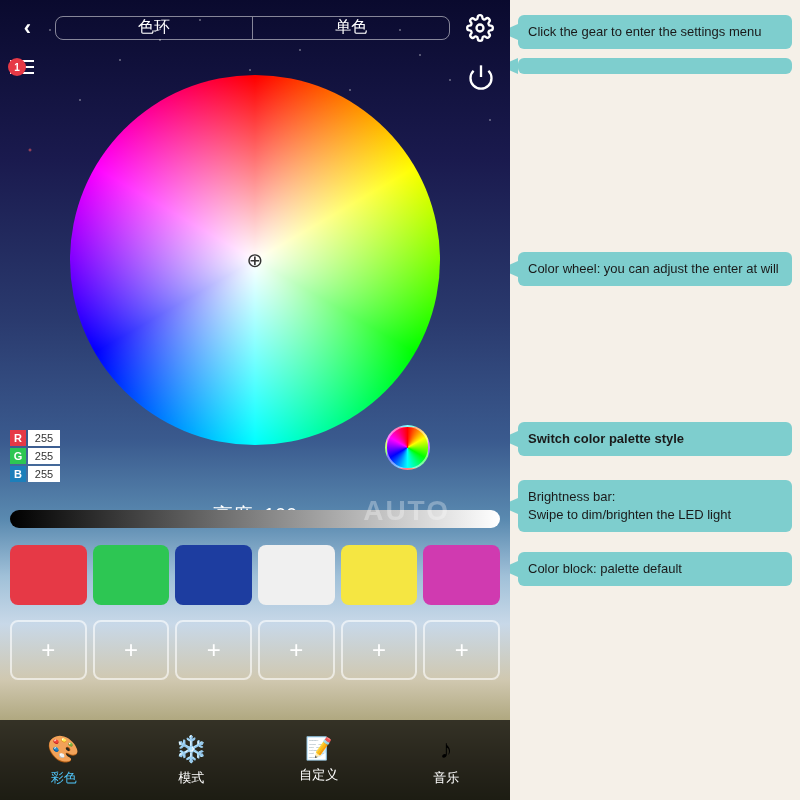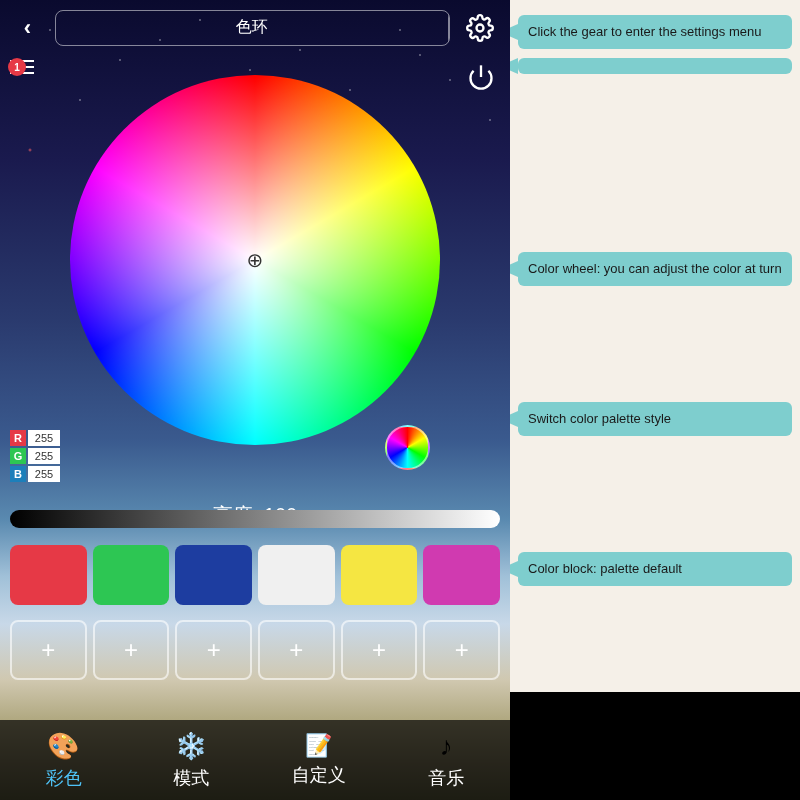--- a/index.html
+++ b/index.html
@@ -73,21 +73,21 @@
       font-weight: bold;
     }
 
     .tab-container {
       display: flex;
       flex: 1;
       margin: 0 10px;
       border: 1.5px solid rgba(255,255,255,0.5);
       border-radius: 8px;
       overflow: hidden;
-      height: 36px;
+      height: 24px;
     }
 
     .tab-btn {
       flex: 1;
       display: flex;
       align-items: center;
       justify-content: center;
       color: white;
       font-size: 16px;
       cursor: pointer;
@@ -366,31 +366,31 @@
       cursor: pointer;
       height: 100%;
     }
 
     .nav-icon {
       font-size: 26px;
     }
 
     .nav-label {
       color: white;
-      font-size: 18px;
+      font-size: 13px;
     }
 
     .nav-item.active .nav-label {
       color: #4fc3f7;
     }
 
     
     #annotation-panel {
       width: 290px;
-      height: 692px;
+      height: 800px;
       background: #f5f0e8;
       position: relative;
       padding: 8px;
       overflow: hidden;
     }
 
     .annotation-item {
       position: absolute;
       right: 8px;
       left: 8px;
@@ -425,20 +425,23 @@
 
   <div class="top-bar">
     <div class="back-btn">
       <span class="back-icon">‹</span>
     </div>
     <div class="tab-container">
       <div class="tab-btn active">
         <span>色环</span>
       </div>
       <div class="tab-divider"></div>
+      <div class="tab-btn inactive">
+        <span>单色</span>
+      </div>
     </div>
     <div class="gear-btn">
       <svg width="28" height="28" viewBox="0 0 24 24" fill="none" stroke="white" stroke-width="2">
         <circle cx="12" cy="12" r="3"></circle>
         <path d="M19.4 15a1.65 1.65 0 0 0 .33 1.82l.06.06a2 2 0 0 1-2.83 2.83l-.06-.06a1.65 1.65 0 0 0-1.82-.33 1.65 1.65 0 0 0-1 1.51V21a2 2 0 0 1-4 0v-.09A1.65 1.65 0 0 0 9 19.4a1.65 1.65 0 0 0-1.82.33l-.06.06a2 2 0 0 1-2.83-2.83l.06-.06A1.65 1.65 0 0 0 4.68 15a1.65 1.65 0 0 0-1.51-1H3a2 2 0 0 1 0-4h.09A1.65 1.65 0 0 0 4.6 9a1.65 1.65 0 0 0-.33-1.82l-.06-.06a2 2 0 0 1 2.83-2.83l.06.06A1.65 1.65 0 0 0 9 4.68a1.65 1.65 0 0 0 1-1.51V3a2 2 0 0 1 4 0v.09a1.65 1.65 0 0 0 1 1.51 1.65 1.65 0 0 0 1.82-.33l.06-.06a2 2 0 0 1 2.83 2.83l-.06.06A1.65 1.65 0 0 0 19.4 9a1.65 1.65 0 0 0 1.51 1H21a2 2 0 0 1 0 4h-.09a1.65 1.65 0 0 0-1.51 1z"></path>
       </svg>
     </div>
   </div>
 
   <div class="menu-icon-area">
@@ -478,20 +481,21 @@
   </div>
 
   <div class="palette-switch"></div>
 
   <div class="brightness-label">亮度: 100</div>
 
   <div class="brightness-bar-container">
     <div class="brightness-bar"></div>
   </div>
 
+  <div class="auto-watermark">AUTO</div>
 
   <div class="color-blocks-row">
     <div class="color-block" style="background:#e63946;"></div>
     <div class="color-block" style="background:#2dc653;"></div>
     <div class="color-block" style="background:#1d3da0;"></div>
     <div class="color-block" style="background:#f0f0f0;"></div>
     <div class="color-block" style="background:#f5e642;"></div>
     <div class="color-block" style="background:#d03ab0;"></div>
   </div>
 
@@ -536,31 +540,37 @@
 
   <div class="annotation-item" style="top: 58px;">
     <div class="annotation-box">
       <div class="annotation-arrow"></div>
     </div>
   </div>
 
   <div class="annotation-item" style="top: 252px;">
     <div class="annotation-box">
       <div class="annotation-arrow"></div>
-      <span>Color wheel: you can adjust the color at turn</span>
-    </div>
-  </div>
-
-  <div class="annotation-item" style="top: 402px;">
+      <span>Color wheel: you can adjust the enter at will</span>
+    </div>
+  </div>
+
+  <div class="annotation-item" style="top: 422px; font-weight: bold;">
     <div class="annotation-box">
       <div class="annotation-arrow"></div>
       <span>Switch color palette style</span>
     </div>
   </div>
 
+  <div class="annotation-item" style="top: 480px;">
+    <div class="annotation-box">
+      <div class="annotation-arrow"></div>
+      <span>Brightness bar:<br>Swipe to dim/brighten the LED light</span>
+    </div>
+  </div>
 
   <div class="annotation-item" style="top: 552px;">
     <div class="annotation-box">
       <div class="annotation-arrow"></div>
       <span>Color block: palette default</span>
     </div>
   </div>
 
 
 </div>

